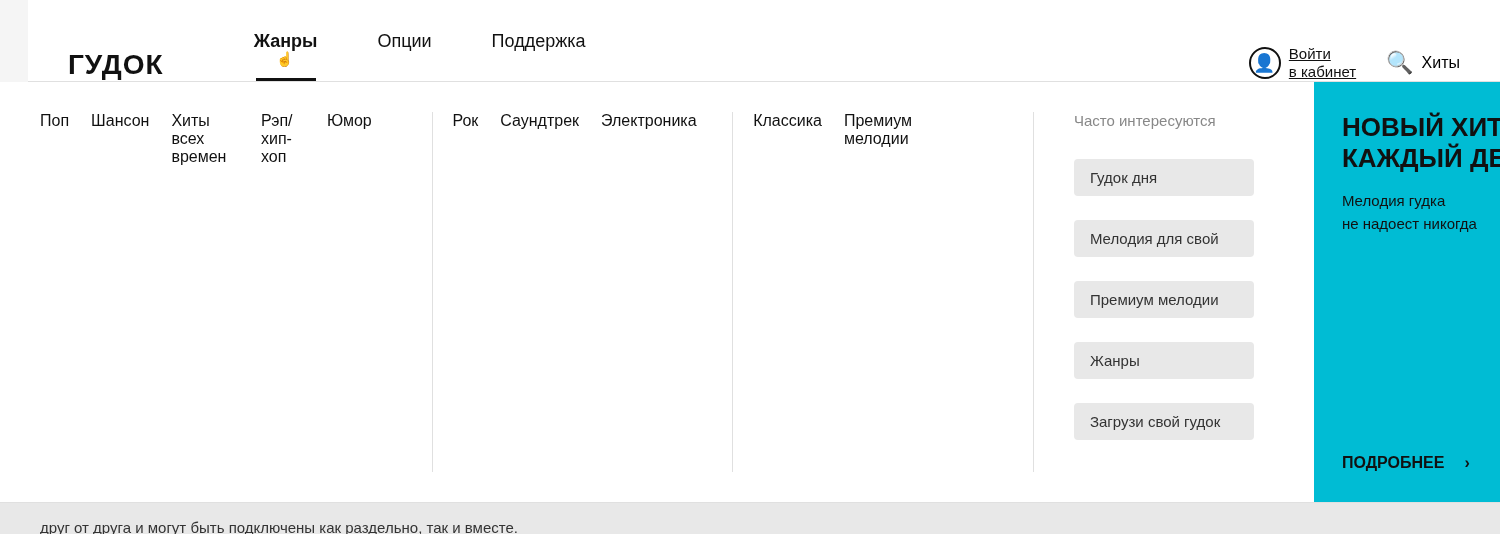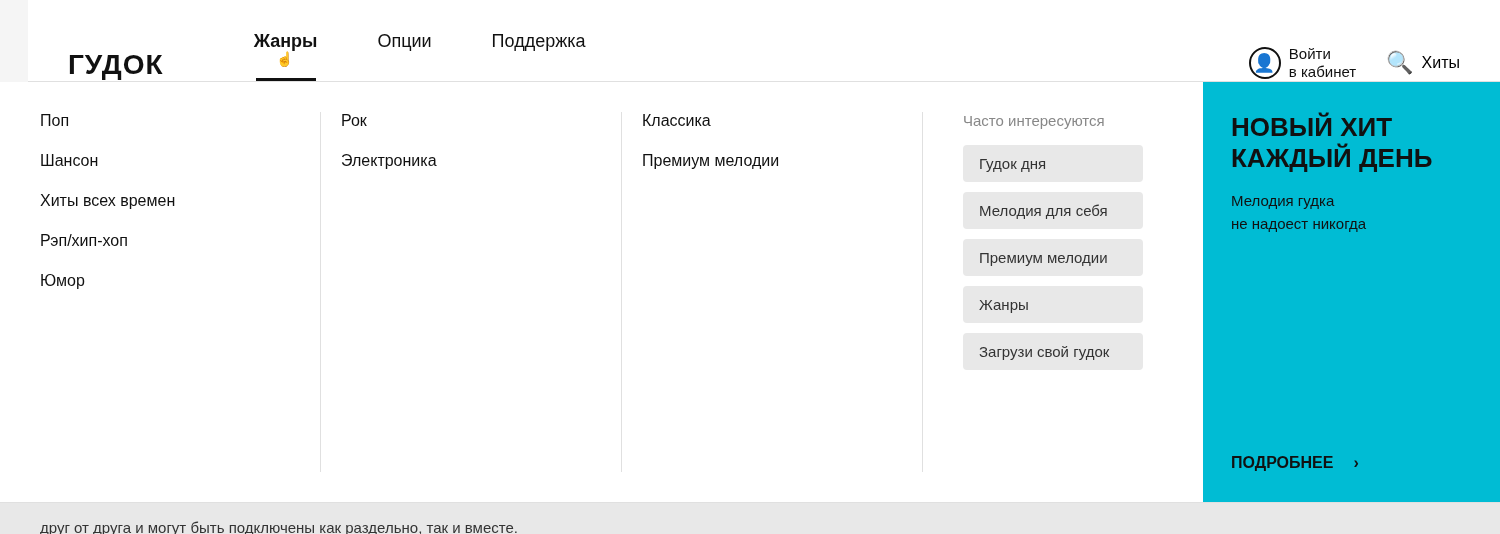--- a/index.html
+++ b/index.html
@@ -81,20 +81,21 @@
       display: flex;
       align-items: center;
       justify-content: center;
     }
     .header-btn .icon-user {
       font-size: 18px;
     }
     .header-btn .btn-label {
       line-height: 1.2;
       font-size: 15px;
+      text-decoration: underline;
     }
     .search-btn {
       display: flex;
       align-items: center;
       gap: 8px;
       cursor: pointer;
       font-size: 16px;
     }
     .search-icon-svg {
       font-size: 22px;
@@ -110,21 +111,21 @@
     }
 
     .dropdown-content {
       display: flex;
       flex: 1;
       padding: 30px 40px;
     }
 
     .col {
       display: flex;
-      flex-direction: column;
+      flex-direction: row;
       gap: 22px;
       min-width: 220px;
       margin-right: 40px;
     }
 
     .col-item {
       font-size: 16px;
       color: #111;
       cursor: pointer;
       text-decoration: none;
@@ -133,21 +134,21 @@
     .divider-v {
       width: 1px;
       background: #e0e0e0;
       margin: 0 20px;
       align-self: stretch;
     }
 
     .frequently {
       display: flex;
       flex-direction: column;
-      gap: 10px;
+      gap: 24px;
       min-width: 220px;
       padding: 0 20px;
     }
     .frequently-title {
       font-size: 15px;
       color: #888;
       margin-bottom: 6px;
     }
     .freq-btn {
       background: #e8e8e8;
@@ -242,36 +243,37 @@
       <a class="col-item">Шансон</a>
       <a class="col-item">Хиты всех времен</a>
       <a class="col-item">Рэп/хип-хоп</a>
       <a class="col-item">Юмор</a>
     </div>
 
     <div class="divider-v"></div>
 
     <div class="col">
       <a class="col-item">Рок</a>
+      <a class="col-item">Саундтрек</a>
       <a class="col-item">Электроника</a>
     </div>
 
     <div class="divider-v"></div>
 
     <div class="col">
       <a class="col-item">Классика</a>
       <a class="col-item">Премиум мелодии</a>
     </div>
 
     <div class="divider-v"></div>
 
     <div class="frequently">
       <div class="frequently-title">Часто интересуются</div>
       <button class="freq-btn">Гудок дня</button>
-      <button class="freq-btn">Мелодия для себя</button>
+      <button class="freq-btn">Мелодия для свой</button>
       <button class="freq-btn">Премиум мелодии</button>
       <button class="freq-btn">Жанры</button>
       <button class="freq-btn">Загрузи свой гудок</button>
     </div>
 
   </div>
 
   <div class="promo-panel">
     <div>
       <div class="promo-title">

